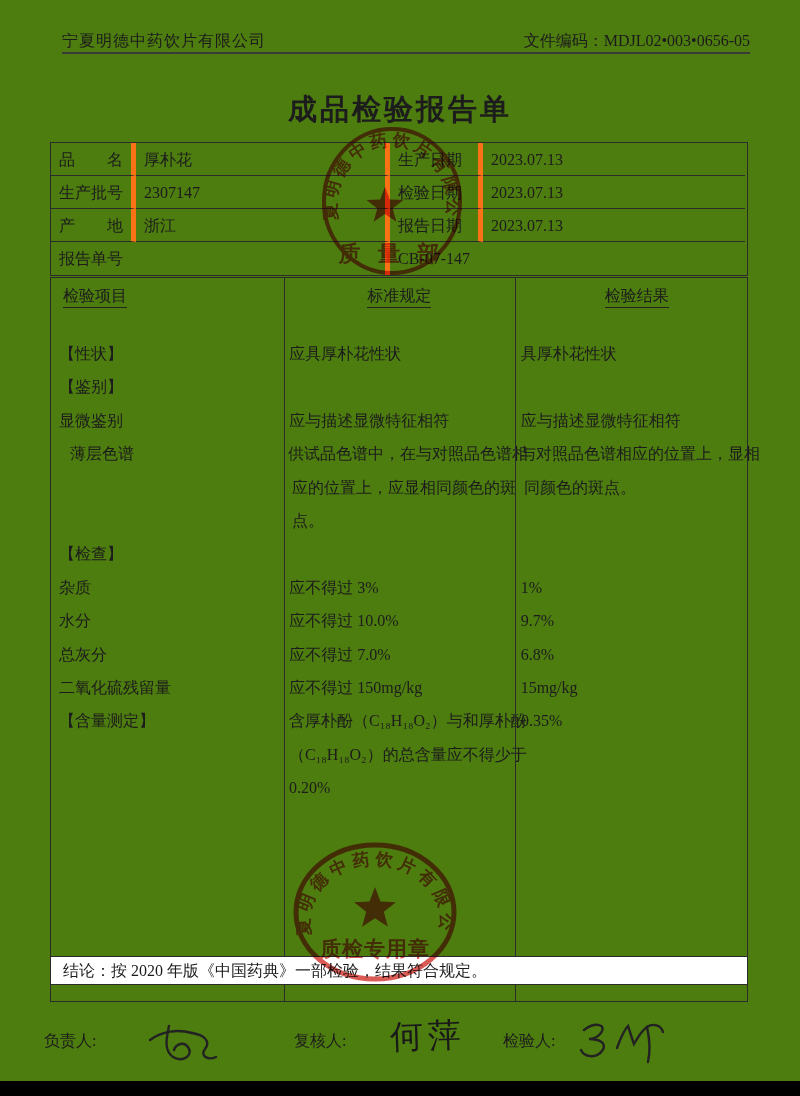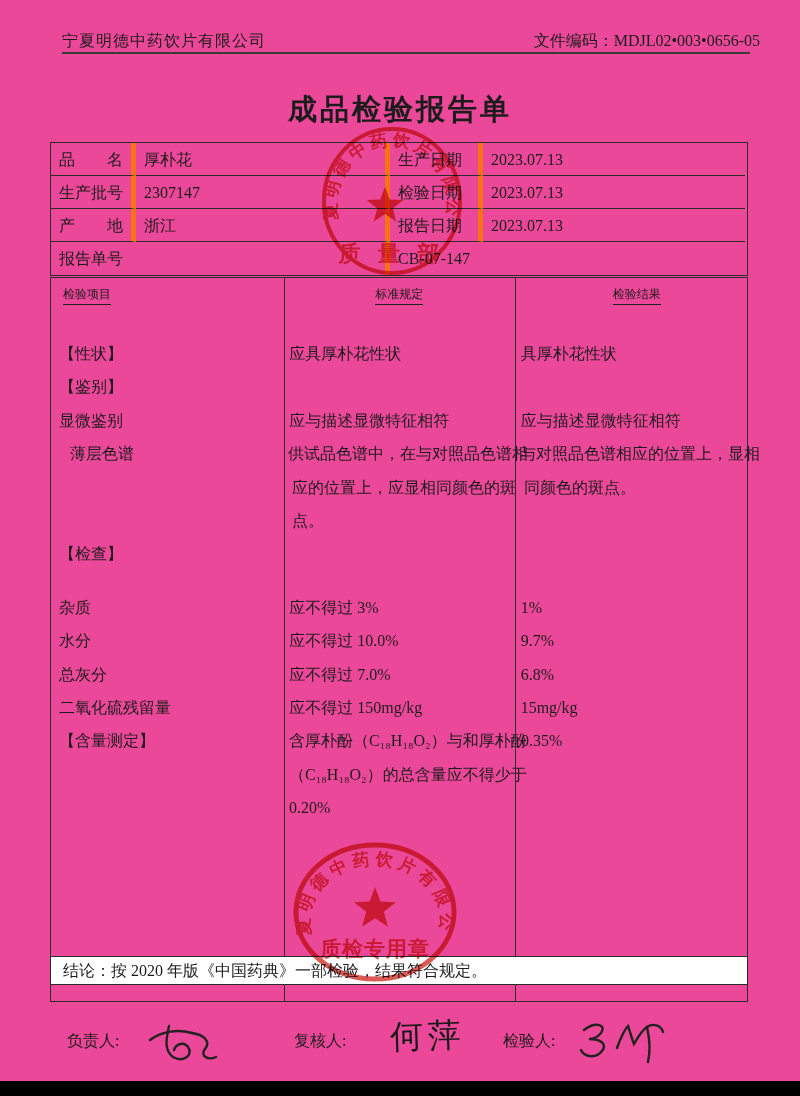--- a/index.html
+++ b/index.html
@@ -1,21 +1,21 @@
 <!DOCTYPE html>
 <html><head>
 <meta charset="utf-8">
 <style>
   html,body{margin:0;padding:0;background:#ffffff;}
   body{font-family:"Liberation Serif","DejaVu Serif",serif;color:#1c1c1c;}
-  .page{position:relative;width:800px;height:1096px;background:#ec4899;overflow:hidden;}
+  .page{position:relative;width:800px;height:1096px;background:#4d7c0f;overflow:hidden;}
 
   
   .hdr-company{position:absolute;left:62px;top:31px;font-size:16px;letter-spacing:1px;}
-  .hdr-code{position:absolute;right:40px;top:31px;font-size:16px;}
+  .hdr-code{position:absolute;right:50px;top:31px;font-size:16px;}
   .hdr-rule{position:absolute;left:62px;top:52px;width:688px;height:2px;background:#3a3a3a;}
 
   
   .doc-title{position:absolute;left:0;top:90px;width:800px;text-align:center;
              font-size:29px;font-weight:700;letter-spacing:3px;}
 
   
   .info-table{position:absolute;left:50px;top:142px;width:698px;
               border:1px solid #2b2b2b;display:grid;
               grid-template-columns:85px 254px 93px 262px;box-sizing:border-box;}
@@ -25,40 +25,40 @@
   .ic.last-row{border-bottom:none;}
   .ic.span2a{grid-column:1 / 3;}
   .ic.span2b{grid-column:3 / 5;}
 
   
   .main-table{position:absolute;left:50px;top:277px;width:698px;height:725px;
               border:1px solid #2b2b2b;box-sizing:border-box;}
   .vsep{position:absolute;top:0;bottom:0;width:1px;background:#2b2b2b;}
   .vsep1{left:233px;} .vsep2{left:464px;}
   .mt-header{display:flex;height:59px;}
-  .mt-h{font-size:12px;padding-top:8px;box-sizing:border-box;}
+  .mt-h{font-size:16px;padding-top:8px;box-sizing:border-box;}
   .mt-h span{border-bottom:1px solid #222;padding-bottom:3px;}
   .mt-h1{width:233px;padding-left:12px;}
   .mt-h2{width:269px;text-align:center;}
   .mt-h3{width:233px;text-align:center;}
   .mt-row{display:flex;}
   .mt-c{box-sizing:border-box;font-size:16px;}
   .mt-c1{width:233px;padding-left:8px;}
   .mt-c2{width:231px;padding-left:6px;}
   .mt-c3{width:234px;padding-left:7px;}
   .mt-line{line-height:33.4px;height:33.4px;white-space:pre;}
 
   
   .conclusion{position:absolute;left:50px;top:956px;width:698px;height:29px;
               border:1px solid #2b2b2b;box-sizing:border-box;font-size:16px;
               line-height:27px;padding-left:12px;background:#fff;}
 
   
   .sig-label{position:absolute;font-size:16px;top:1031px;}
-  .sig-label-1{left:67px;} .sig-label-2{left:294px;} .sig-label-3{left:503px;}
+  .sig-label-1{left:44px;} .sig-label-2{left:294px;} .sig-label-3{left:503px;}
   .sig-svg{position:absolute;}
   .sig1{left:138px;top:1020px;}
   .sig3{left:572px;top:1018px;}
   .sig-name{position:absolute;left:390px;top:1014px;font-size:33px;letter-spacing:5px;
             transform:rotate(-2deg);color:#191919;}
 
   
   .stamp{position:absolute;mix-blend-mode:multiply;opacity:.87;}
   .stamp-top{left:317px;top:123px;}
   .stamp-bottom{left:290px;top:838px;}
@@ -149,21 +149,21 @@
             <div class="mt-line"> 同颜色的斑点。</div>
           </div>
         </div>
         <div class="mt-row" style="height: 33.4px;">
           <div class="mt-c mt-c1">
             <div class="mt-line">【检查】</div>
           </div>
           <div class="mt-c mt-c2"></div>
           <div class="mt-c mt-c3"></div>
         </div>
-        <div class="mt-row" style="height: 33.4px; margin-top: 20px;">
+        <div class="mt-row" style="height: 33.4px;">
           <div class="mt-c mt-c1">
             <div class="mt-line">杂质</div>
           </div>
           <div class="mt-c mt-c2">
             <div class="mt-line">应不得过 3%</div>
           </div>
           <div class="mt-c mt-c3">
             <div class="mt-line">1%</div>
           </div>
         </div>

